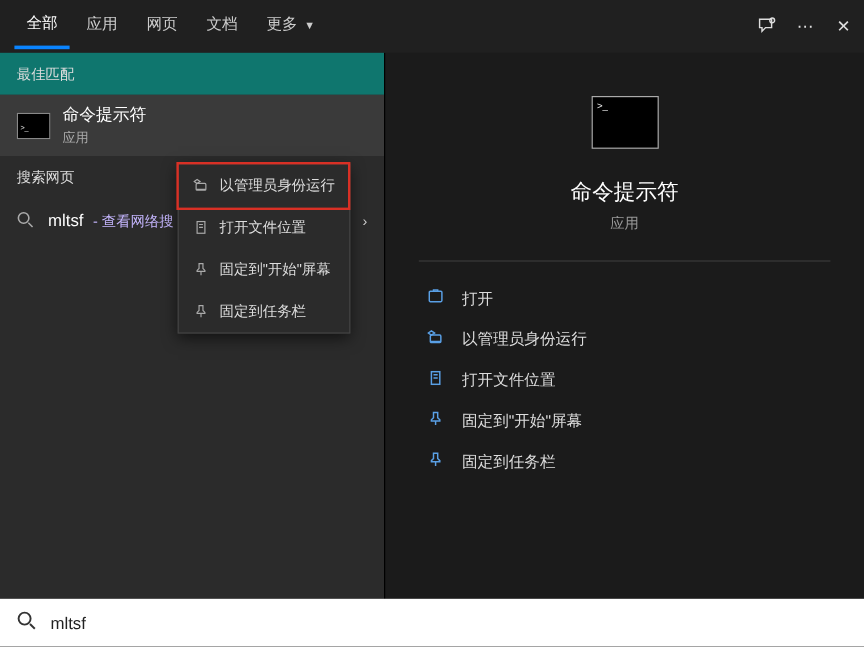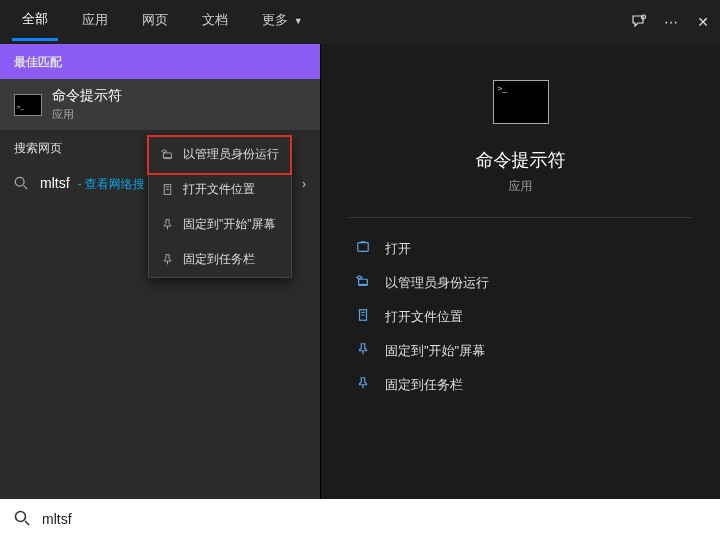--- a/index.html
+++ b/index.html
@@ -1,44 +1,44 @@
 <!DOCTYPE html>
 <html><head>
 <meta charset="utf-8">
 <style>
 * { margin: 0; padding: 0; box-sizing: border-box; font-family: "Segoe UI", "Microsoft YaHei", sans-serif; }
 body { width: 720px; height: 539px; background: #1f1f1f; color: #fff; overflow: hidden; position: relative; }
 
 .topbar { height: 44px; background: #202020; display: flex; align-items: center; padding: 0 12px; position: relative; }
-.tabs { display: flex; gap: 14px; align-items: center; }
+.tabs { display: flex; gap: 4px; align-items: center; }
 .tab { font-size: 13px; color: #ccc; padding: 6px 10px 10px; cursor: pointer; }
 .tab.active { color: #fff; border-bottom: 3px solid #0a84ff; }
 .more-caret { font-size: 9px; margin-left: 2px; }
 .topbar-right { position: absolute; right: 8px; display: flex; gap: 14px; align-items: center; }
 .top-icon { width: 18px; height: 18px; display: flex; align-items: center; justify-content: center; cursor: pointer; color: #ddd; font-size: 14px; }
 
 .main { display: flex; height: calc(100% - 44px - 40px); }
 .left { width: 320px; background: #2b2b2b; position: relative; }
 .right { flex: 1; background: #1b1b1b; border-left: 1px solid #000; display: flex; flex-direction: column; align-items: center; padding-top: 36px; }
 
 .section-header { font-size: 12px; padding: 10px 14px 8px; color: #ddd; background: #2b2b2b; }
-.section-top { background: #8b5cf6; font-weight: bold; }
+.section-top { background: #0f766e; }
 
 .result-item { display: flex; align-items: center; padding: 8px 14px; cursor: pointer; }
 .result-item.selected { background: #3a3a3a; }
 .result-thumb { width: 28px; height: 22px; background: #000; border: 1px solid #888; margin-right: 10px; flex-shrink: 0; }
 .result-thumb::after { content: ">_"; font-size: 6px; color: #eee; padding-left: 2px; }
 .result-text { display: flex; flex-direction: column; }
 .result-title { font-size: 14px; color: #fff; }
 .result-sub { font-size: 11px; color: #aaa; margin-top: 2px; }
 
 .web-item { display: flex; align-items: center; padding: 10px 14px; cursor: pointer; font-size: 14px; position: relative; }
 .web-icon { width: 16px; margin-right: 10px; color: #aaa; }
 .web-text { flex: 1; overflow: hidden; white-space: nowrap; text-overflow: ellipsis; }
-.web-suffix { color: #0ea5e9; font-size: 12px; margin-left: 4px; }
+.web-suffix { color: #c4b5fd; font-size: 12px; margin-left: 4px; }
 .chev-right { color: #ccc; font-size: 12px; }
 
 .context-menu { position: absolute; left: 148px; top: 92px; width: 144px; background: #2b2b2b; border: 1px solid #444; box-shadow: 0 4px 12px rgba(0,0,0,0.6); z-index: 5; }
 .highlight-box { position: absolute; left: 147px; top: 91px; width: 145px; height: 40px; border: 2px solid #d93025; z-index: 6; pointer-events: none; }
 .ctx-item { display: flex; align-items: center; padding: 9px 10px; font-size: 12px; color: #ddd; cursor: pointer; }
 .ctx-icon { width: 16px; margin-right: 8px; color: #aaa; font-size: 12px; display: inline-flex; justify-content: center; }
 
 .preview-icon { width: 56px; height: 44px; background: #000; border: 1px solid #aaa; margin-bottom: 24px; position: relative; }
 .preview-icon::after { content: ">_"; position: absolute; top: 3px; left: 4px; font-size: 8px; color: #eee; }
 .preview-title { font-size: 18px; color: #fff; margin-bottom: 6px; }

